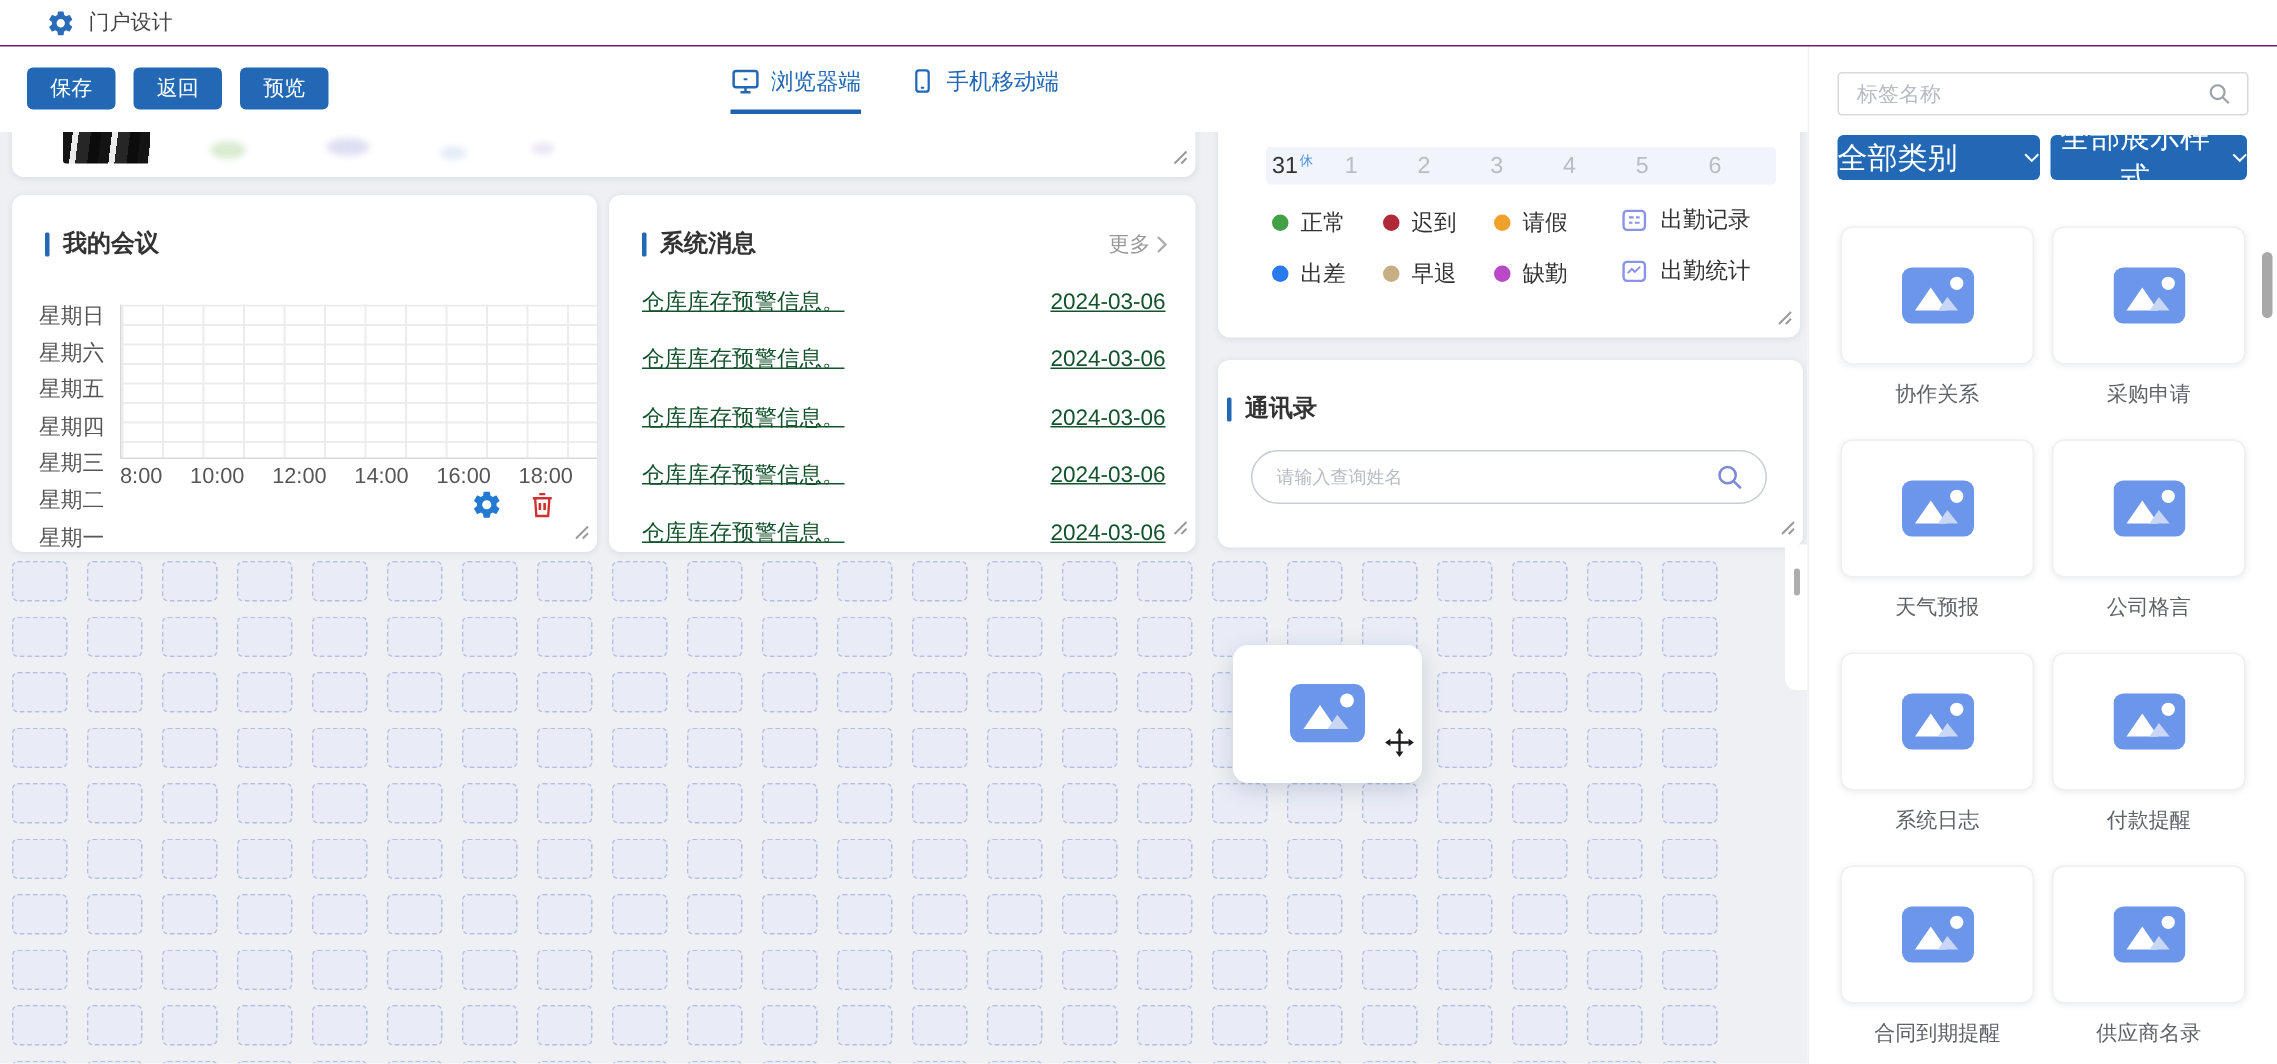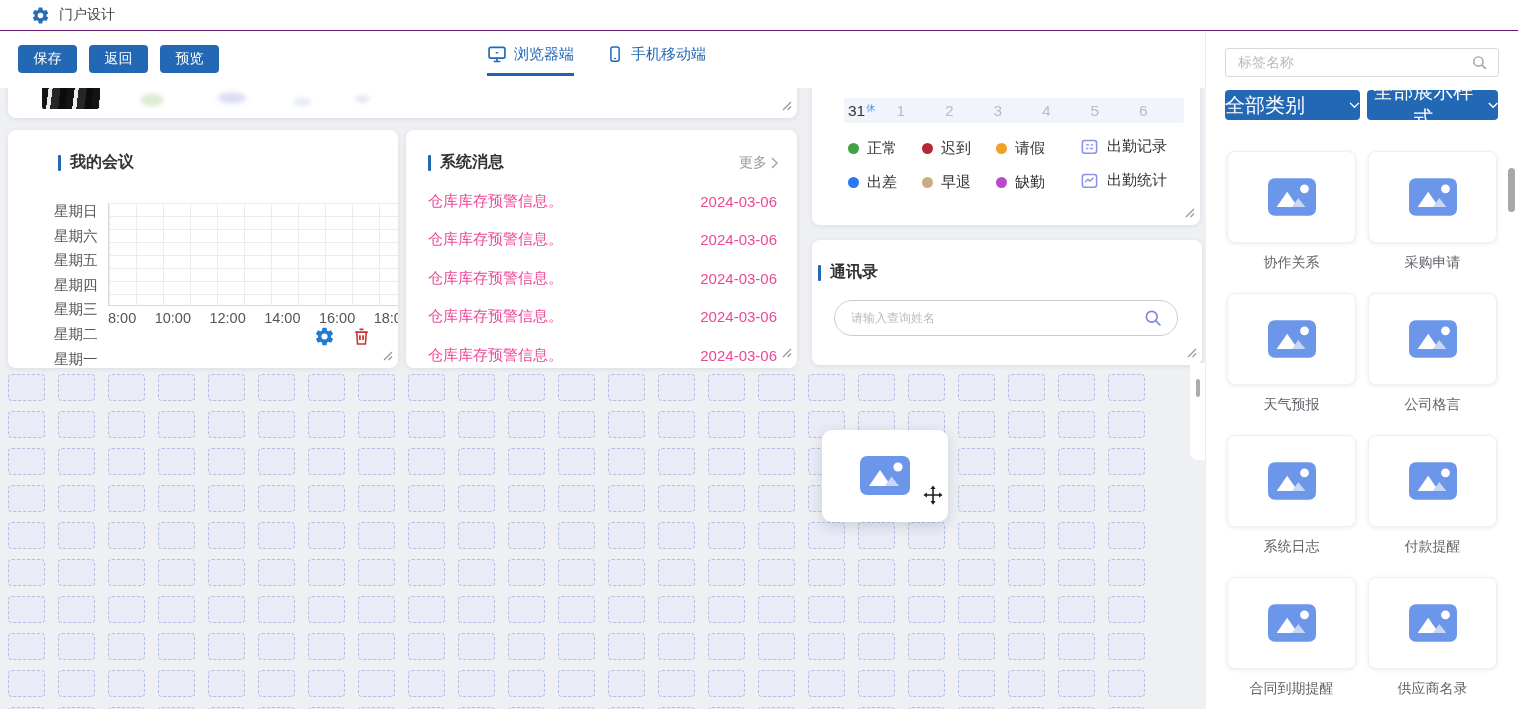--- a/index.html
+++ b/index.html
@@ -33,37 +33,37 @@
   .banner .photo { position:absolute; left:34px; bottom:9px; width:58px; height:25px; border-radius:2px;
     background:repeating-linear-gradient(97deg,#141414 0 7px,#ececec 7px 11px,#262626 11px 19px,#0c0c0c 19px 26px); }
   .banner .pastel { position:absolute; left:104px; bottom:8px; width:300px; height:22px; filter:blur(2px); opacity:.75;
     background:
       radial-gradient(18px 9px at 40px 12px, #cde6c2 0 60%, transparent 70%),
       radial-gradient(22px 9px at 120px 10px, #d4d4f0 0 60%, transparent 70%),
       radial-gradient(14px 7px at 190px 14px, #dde6f5 0 60%, transparent 70%),
       radial-gradient(12px 6px at 250px 11px, #e4def2 0 60%, transparent 70%); }
 
   
-  .meetings { left:8px; top:42px; width:390px; height:238px;padding-left:28px; }
+  .meetings { left:8px; top:42px; width:390px; height:238px; }
   .meetings .panel-title { padding:22px 0 0 22px; }
   .chart-wrap { display:flex; margin:26px 0 0 18px; }
   .ylabels { width:54px; font-size:14.5px; color:#555; line-height:24.6px; flex:none; }
   .plot-col { flex:1; }
   .plot { height:103px; margin-top:4px; border-left:1px solid #d9d9d9; border-bottom:1px solid #d9d9d9;
     background-image:linear-gradient(#ececec 1px, transparent 1px), linear-gradient(90deg,#ececec 1px, transparent 1px);
     background-size:27px 13px; }
   .xlabels { display:flex; justify-content:space-between; width:302px; margin-top:4px; font-size:14.5px; color:#555; }
   .panel-tools { position:absolute; left:306px; top:196px; display:flex; gap:17px; align-items:center; }
 
   
   .messages { left:406px; top:42px; width:391px; height:238px; }
   .messages .head { display:flex; justify-content:space-between; align-items:center; padding:22px 18px 0 22px; }
   .more-link { font-size:14px; color:#999; display:flex; align-items:center; gap:3px; cursor:pointer; }
   .msg-rows { margin-top:9px; padding:0 20px 0 22px; }
-  .msg-row { display:flex; justify-content:space-between; align-items:center; height:38.5px; font-size:15px; color:#ec4899; }
+  .msg-row { display:flex; justify-content:space-between; align-items:center; height:38.5px; font-size:15px; color:#14532d;text-decoration:underline; }
 
   
   .attendance { left:812px; top:-40px; width:388px; height:177px; }
   .cal-row { position:absolute; left:32px; display:flex; width:340px; }
   .cal-row.r1 { top:26px; }
   .cal-row.r2 { top:50px; background:#f2f4fb; border-radius:3px; height:25px; align-items:center; }
   .cal-cell { width:48.5px; font-size:15.5px; color:#333; position:relative; padding-left:4px; }
   .cal-cell .mark { font-size:9px; position:relative; top:-5px; margin-left:1px; }
   .cal-cell.dim { color:#b9bcc2; }
   .legend-row { position:absolute; left:36px; display:flex; gap:25px; }

